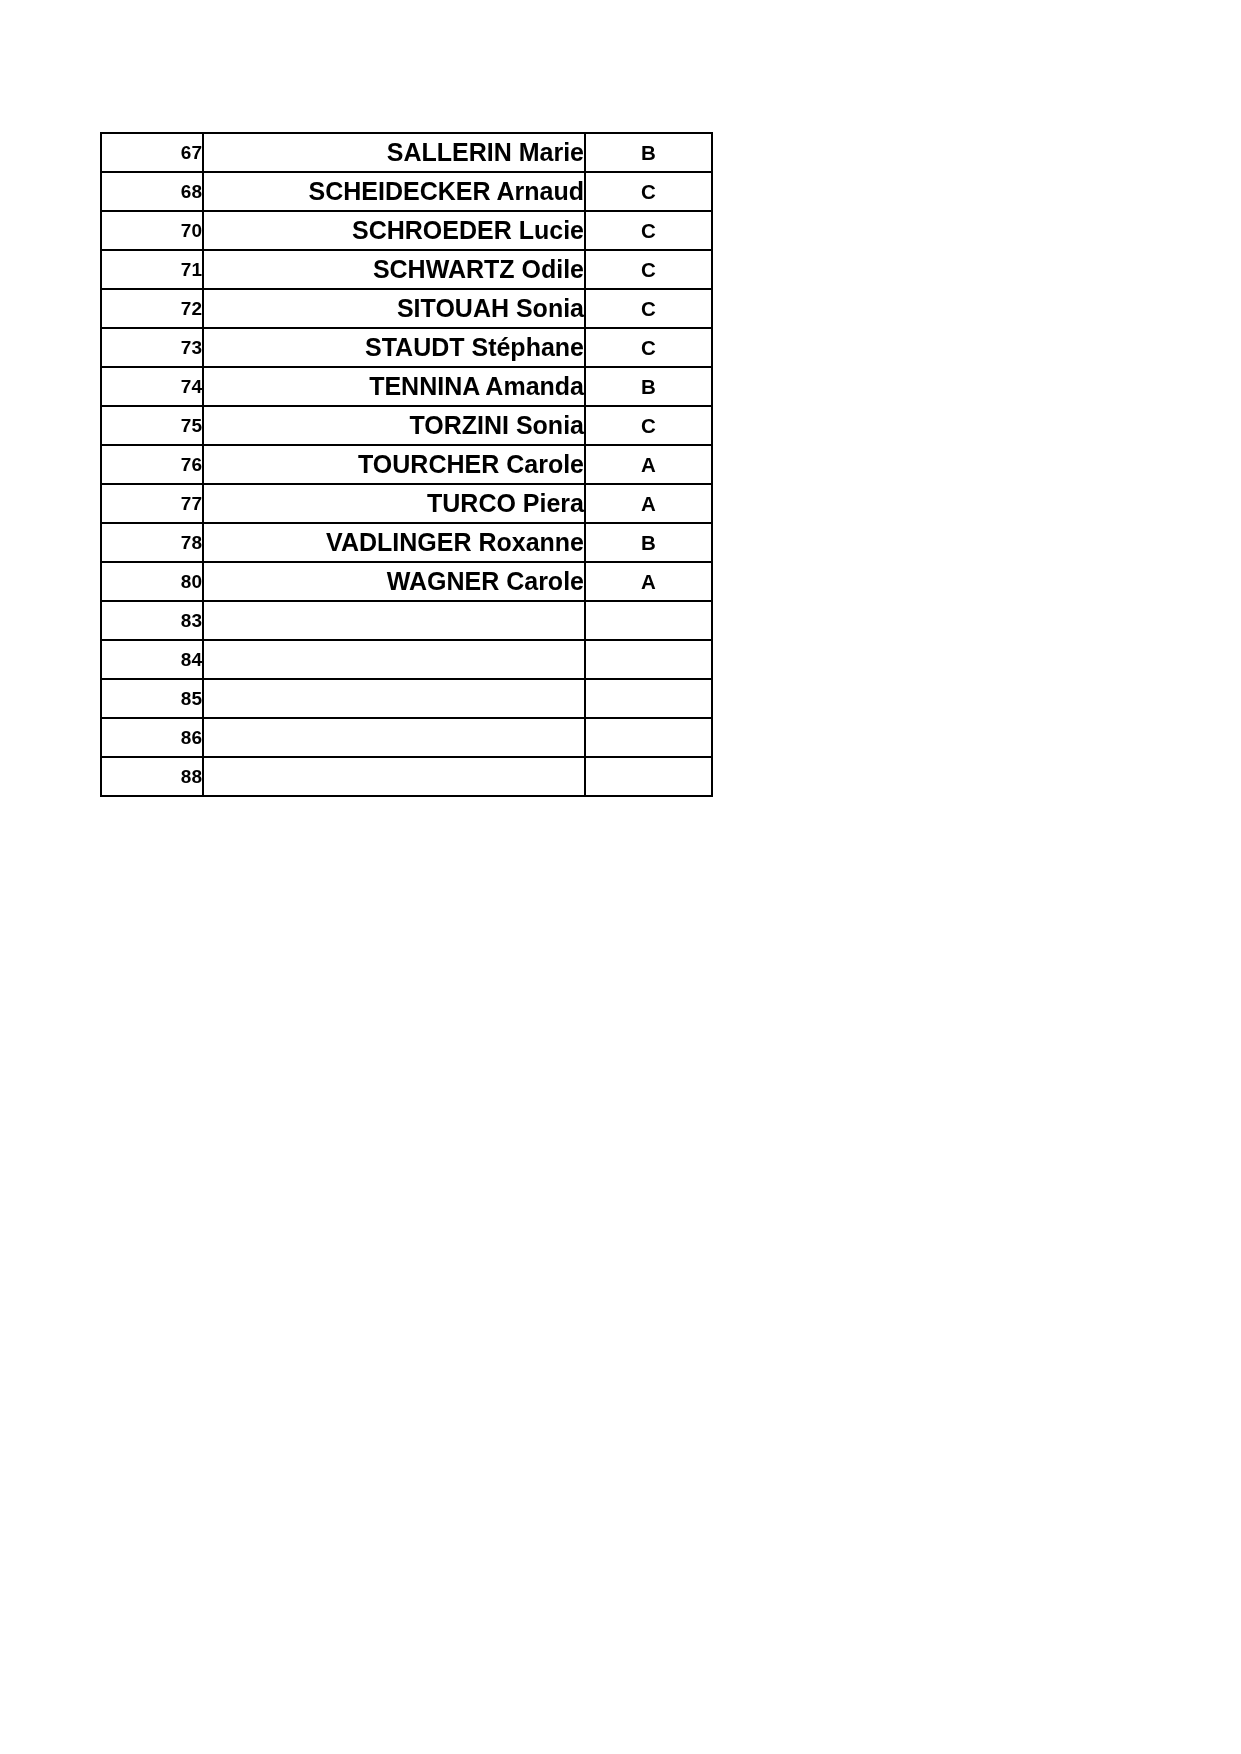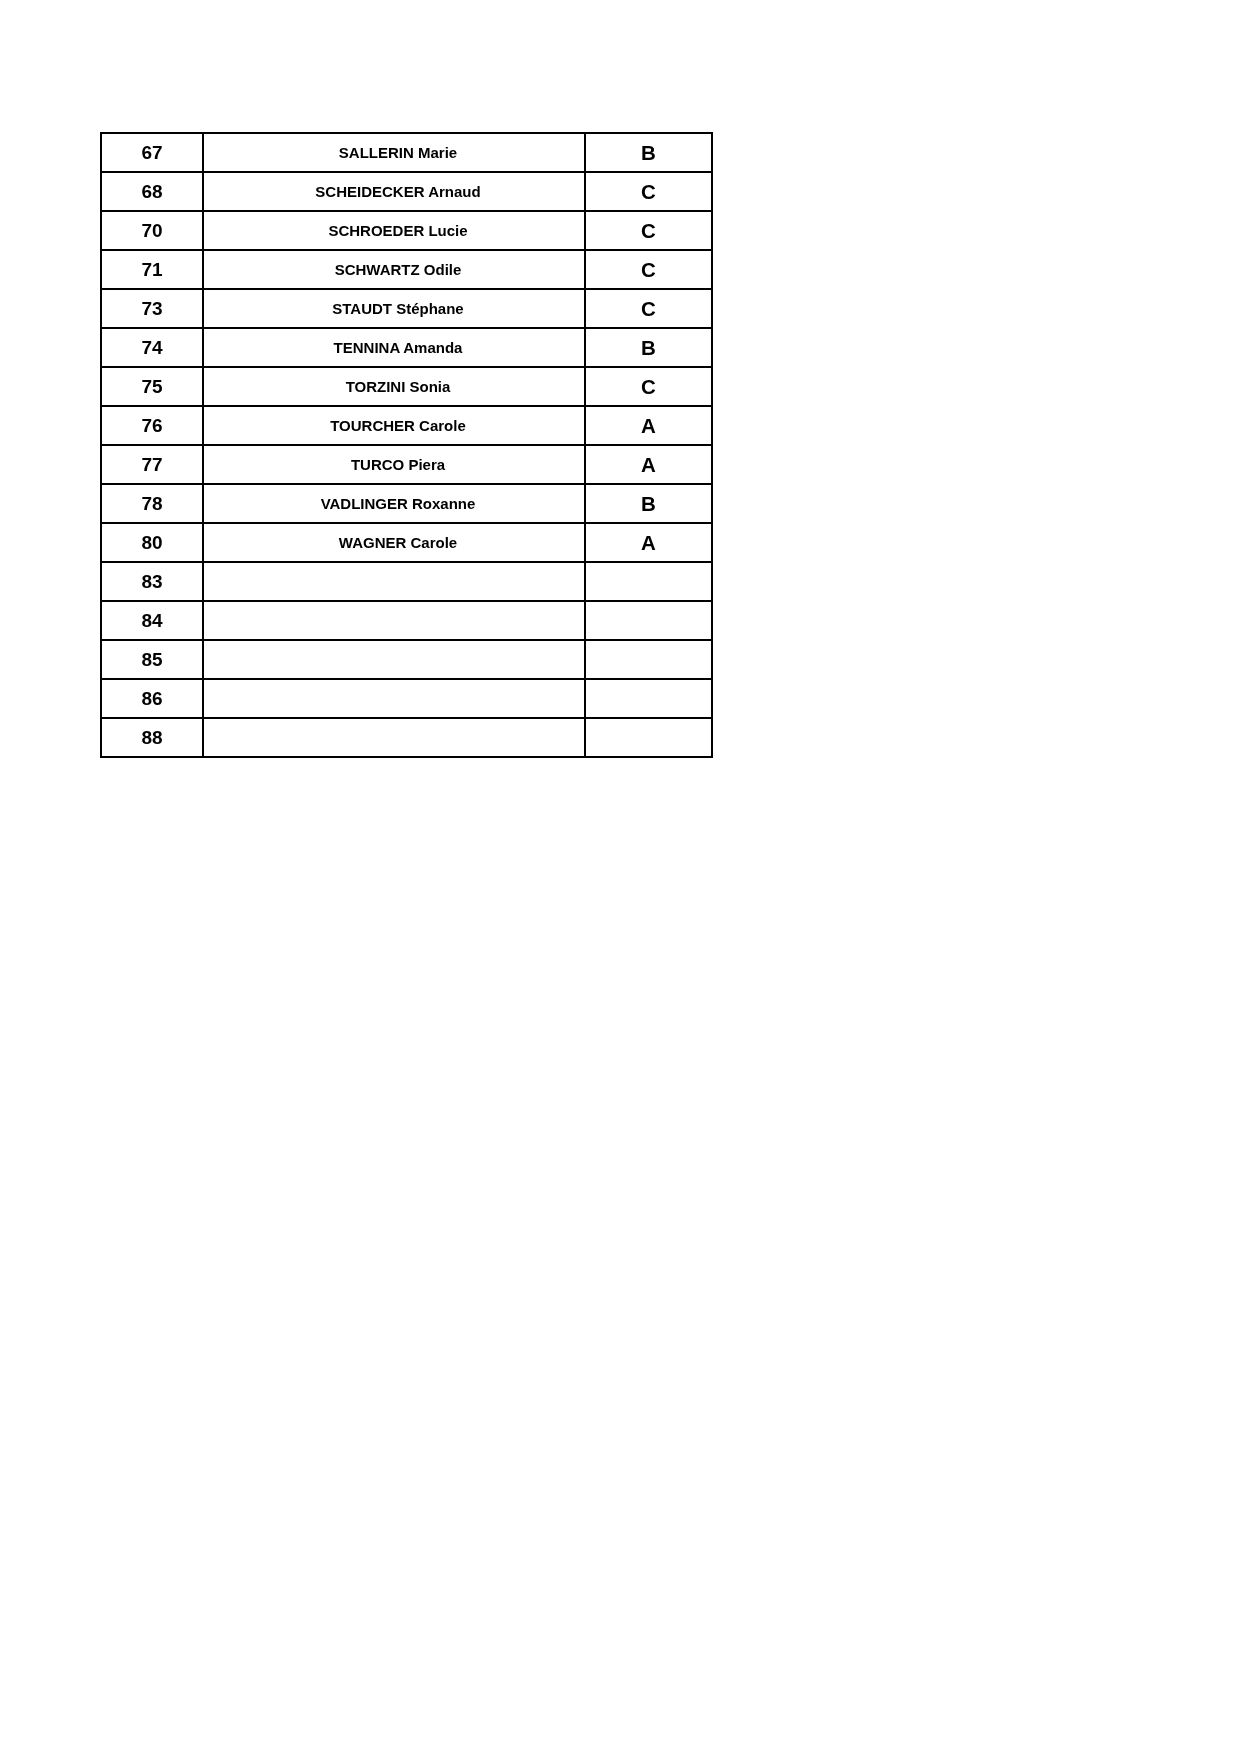--- a/index.html
+++ b/index.html
@@ -38,29 +38,29 @@
     border: 2px solid #000000;
     padding: 0;
     height: 37px;
     vertical-align: middle;
     font-weight: bold;
     color: #000000;
   }
 
   .col-num {
     width: 100px;
-    text-align: center;
+    text-align: right;
     font-size: 19px;
   }
 
   .col-name {
     width: 372px;
-    text-align: center;
+    text-align: right;
     padding-left: 8px !important;
-    font-size: 15px;
+    font-size: 25px;
   }
 
   .col-grade {
     width: 125px;
     text-align: center;
     font-size: 20.5px;
   }
 
   .roster-table tr td.col-num {
     border-right-width: 2px;
@@ -83,20 +83,25 @@
           <td class="col-grade">C</td>
         </tr>
         <tr>
           <td class="col-num">70</td>
           <td class="col-name">SCHROEDER Lucie</td>
           <td class="col-grade">C</td>
         </tr>
         <tr>
           <td class="col-num">71</td>
           <td class="col-name">SCHWARTZ Odile</td>
+          <td class="col-grade">C</td>
+        </tr>
+        <tr>
+          <td class="col-num">72</td>
+          <td class="col-name">SITOUAH Sonia</td>
           <td class="col-grade">C</td>
         </tr>
         <tr>
           <td class="col-num">73</td>
           <td class="col-name">STAUDT Stéphane</td>
           <td class="col-grade">C</td>
         </tr>
         <tr>
           <td class="col-num">74</td>
           <td class="col-name">TENNINA Amanda</td>

